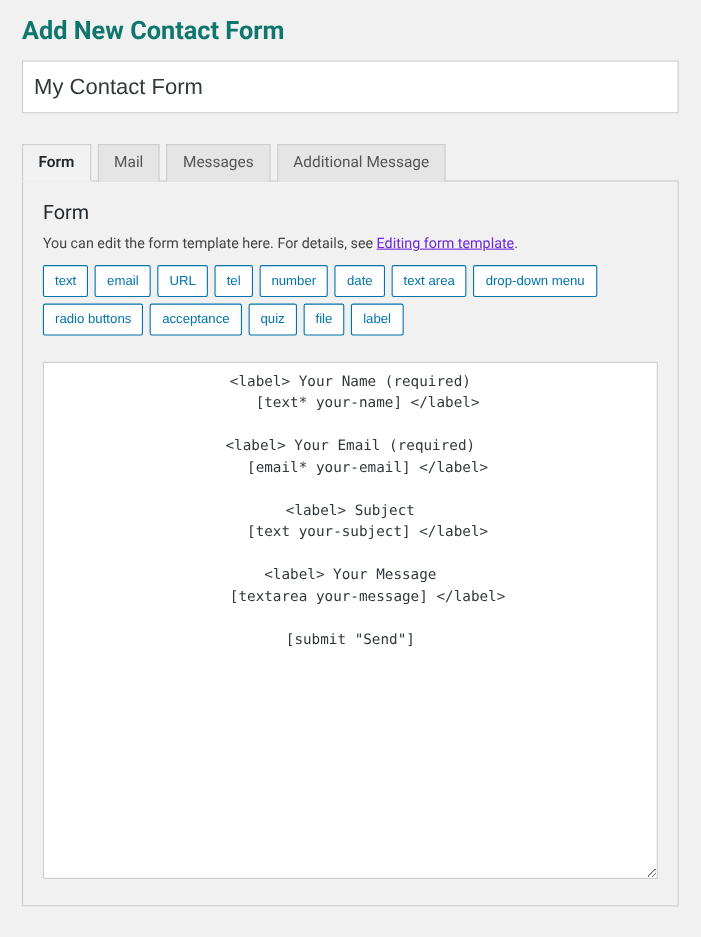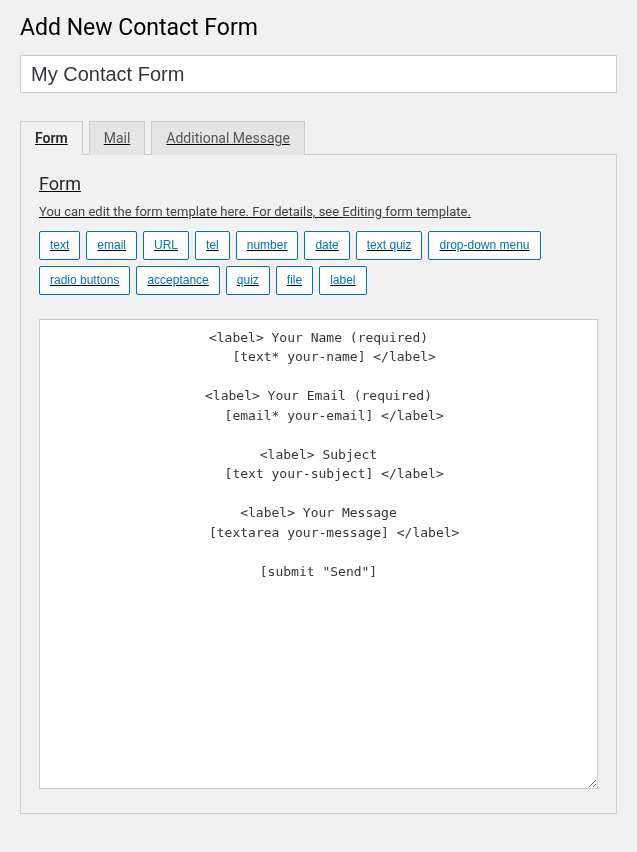--- a/index.html
+++ b/index.html
@@ -8,38 +8,37 @@
       box-sizing: border-box;
     }
     body {
       font-family: -apple-system, BlinkMacSystemFont, "Segoe UI", Roboto, Oxygen-Sans, Ubuntu, Cantarell, "Helvetica Neue", sans-serif;
       background: #f1f1f1;
       padding: 10px 20px 20px 20px;
       width: 637px;
     }
     h1.page-title {
       font-size: 23px;
-      font-weight: 400;
-      color: #000000;
+      font-weight: 700;
+      color: #0f766e;
       margin-bottom: 14px;
       padding-top: 4px;
     }
     input.title-input {
       width: 100%;
       font-size: 20px;
       padding: 6px 10px;
       border: 1px solid #ccc;
       background: #fff;
       color: #32373c;
-      height: 38px;
+      height: 48px;
       line-height: 1;
     }
     .tabs-container {
       margin-top: 28px;
-      text-decoration: underline;
     }
     .tabs {
       display: flex;
       gap: 0;
     }
     .tab {
       padding: 8px 14px;
       font-size: 14px;
       color: #555;
       background: #e5e5e5;
@@ -67,21 +66,21 @@
       font-weight: 400;
       color: #23282d;
       margin-bottom: 10px;
     }
     .help-text {
       font-size: 13px;
       color: #444;
       margin-bottom: 12px;
     }
     .help-text a {
-      color: #404040;
+      color: #6d28d9;
       text-decoration: underline;
       text-align: right;
     }
     .tag-buttons {
       display: flex;
       flex-wrap: wrap;
       gap: 6px;
       margin-bottom: 24px;
     }
     .tag-btn {
@@ -114,38 +113,39 @@
 
 
 <h1 class="page-title">Add New Contact Form</h1>
 
 <input type="text" class="title-input" value="My Contact Form" style="">
 
 <div class="tabs-container">
   <div class="tabs">
     <div class="tab active">Form</div>
     <div class="tab">Mail</div>
+    <div class="tab">Messages</div>
     <div class="tab">Additional Message</div>
   </div>
 
   <div class="panel">
     <h2 class="section-title">Form</h2>
 
     <p class="help-text">
       <span>You can edit the form template here. For details, see </span><a href="#">Editing form template</a><span>.</span>
     </p>
 
     <div class="tag-buttons">
       <button class="tag-btn">text</button>
       <button class="tag-btn">email</button>
       <button class="tag-btn">URL</button>
       <button class="tag-btn">tel</button>
       <button class="tag-btn">number</button>
       <button class="tag-btn">date</button>
-      <button class="tag-btn">text quiz</button>
+      <button class="tag-btn">text area</button>
       <button class="tag-btn">drop-down menu</button>
       <button class="tag-btn">radio buttons</button>
       <button class="tag-btn">acceptance</button>
       <button class="tag-btn">quiz</button>
       <button class="tag-btn">file</button>
       <button class="tag-btn">label</button>
     </div>
 
     <textarea class="template-editor" style="">&lt;label&gt; Your Name (required)
     [text* your-name] &lt;/label&gt;

